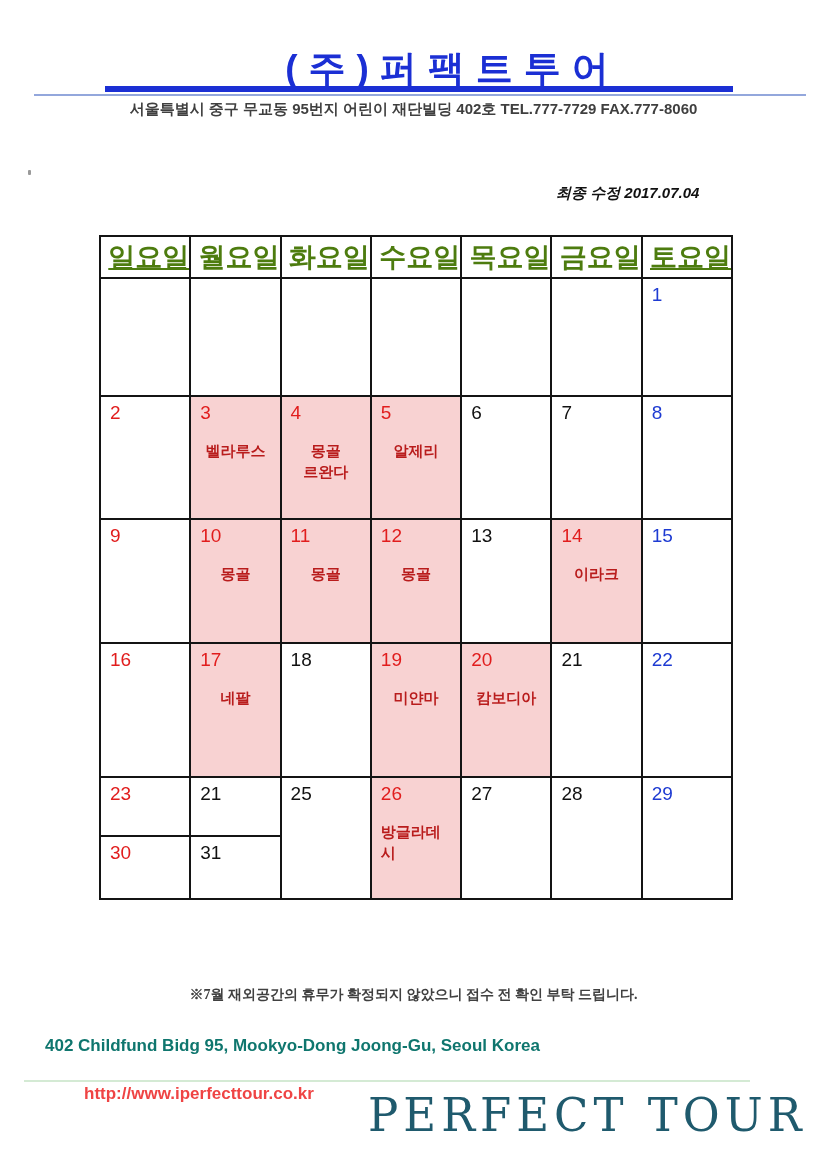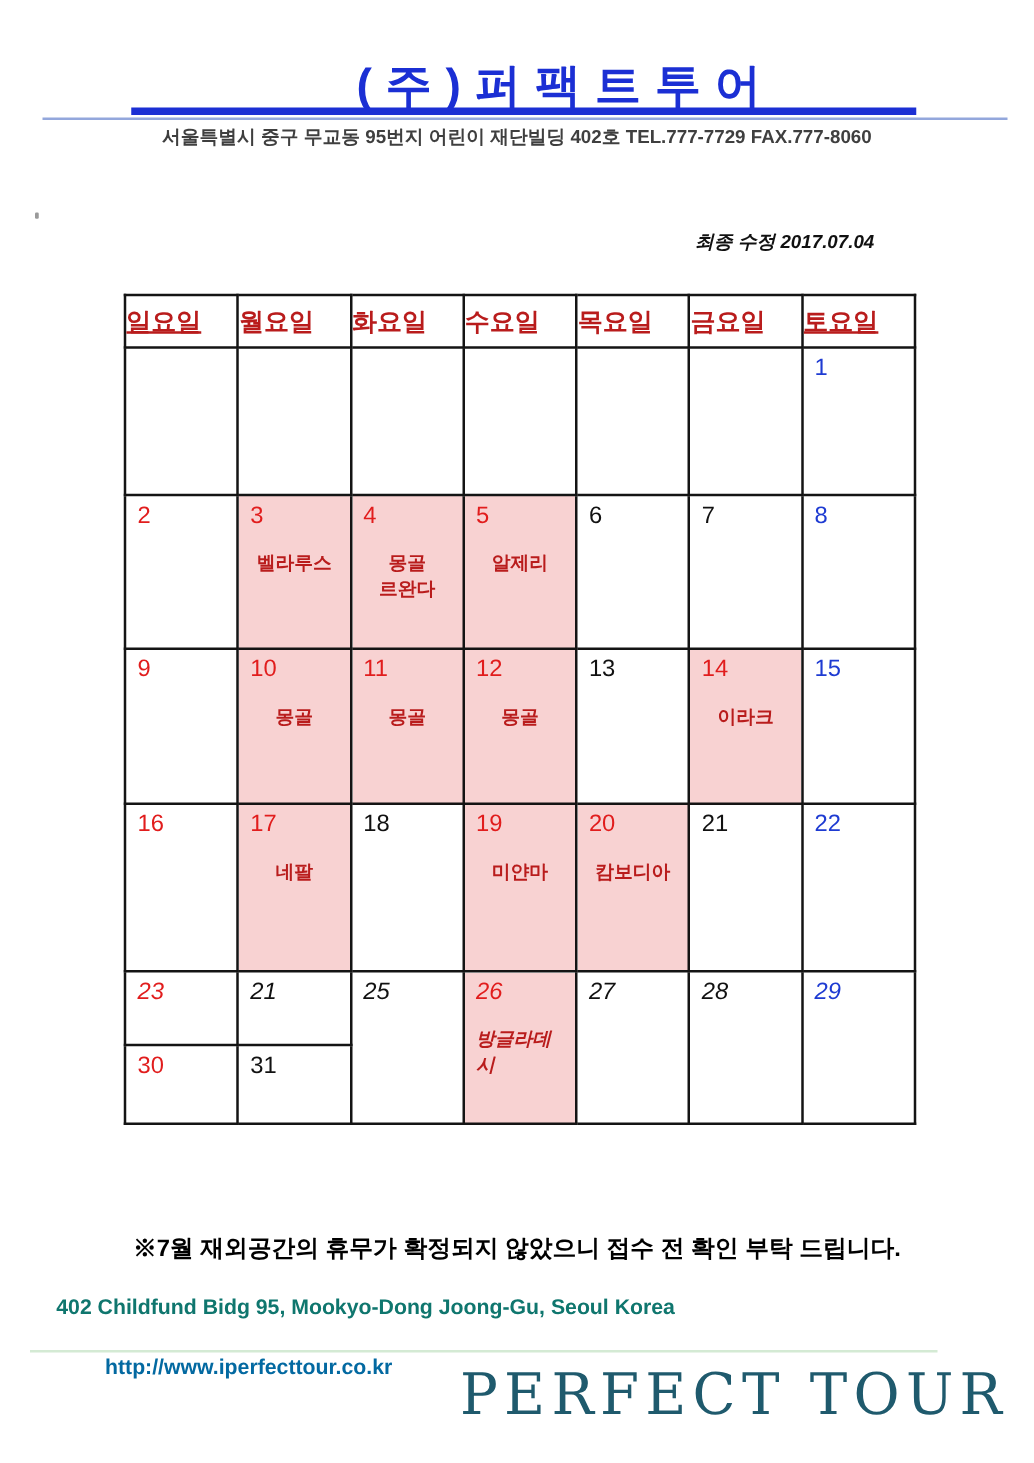--- a/index.html
+++ b/index.html
@@ -33,22 +33,22 @@
   }
   
   #calendar{
     position:absolute;top:235px;left:99px;width:634px;
     border-collapse:collapse;table-layout:fixed;background:#fff;
   }
   #calendar th,#calendar td{
     border:2px solid #141414;vertical-align:top;padding:0;overflow:hidden;
   }
   #calendar th{
-    height:40px;font-size:20px;font-weight:bold;text-align:left;vertical-align:middle;
-    color:#b91c1c;background:#fff;
+    height:40px;font-size:27px;font-weight:bold;text-align:right;vertical-align:middle;
+    color:#4d7c0f;background:#fff;
   }
   th.sun{color:#e11d1d;text-decoration:underline;}
   th.sat{color:#1e3bd2;text-decoration:underline;}
   td.day-cell{background:#ffffff;}
   td.hl{background:#f8d2d2;}
   .day-num{
     display:block;padding:5px 0 0 9px;font-size:19px;line-height:22px;color:#111;
   }
   .day-num.red{color:#e11d1d;}
   .day-num.blue{color:#1e3bd2;}
@@ -56,37 +56,37 @@
     margin-top:16px;text-align:center;font-size:15px;font-weight:bold;color:#b91c1c;
     white-space:pre-line;line-height:21px;
   }
   .country-label.wrap-left{
     text-align:left;padding:0 6px 0 9px;white-space:normal;word-break:break-all;
   }
   tr.r1 td{height:116px;}
   tr.r2 td{height:121px;}
   tr.r3 td{height:122px;}
   tr.r4 td{height:132px;}
-  tr.r5a td{height:57px;font-style:italic;}
+  tr.r5a td{height:57px;}
   tr.r5b td{height:61px;}
   
   .notice{
     position:absolute;top:986px;left:0;width:100%;text-align:center;
-    font-size:19px;font-weight:bold;color:#000000;white-space:nowrap;
+    font-size:14px;font-weight:bold;color:#404040;white-space:nowrap;font-family:Liberation Serif, serif;
   }
   .address-en{
     position:absolute;top:1036px;left:45px;
     font-size:17px;font-weight:bold;color:#0f766e;white-space:nowrap;
   }
   .footer-rule{
     position:absolute;top:1080px;left:24px;width:726px;height:2px;background:#d4ead4;
   }
   .website{
     position:absolute;top:1084px;left:84px;
-    font-size:17px;font-weight:bold;color:#0369a1;white-space:nowrap;
+    font-size:17px;font-weight:bold;color:#ef4444;white-space:nowrap;
   }
   .brand-logo{
     position:absolute;top:1088px;left:368px;
     font-family:"DejaVu Serif", serif;font-size:45px;font-weight:normal;
     color:#1f5a6d;letter-spacing:5px;white-space:nowrap;transform:scaleY(1.02);
     transform-origin:top left;
   }
 </style>
 </head>
 <body>

